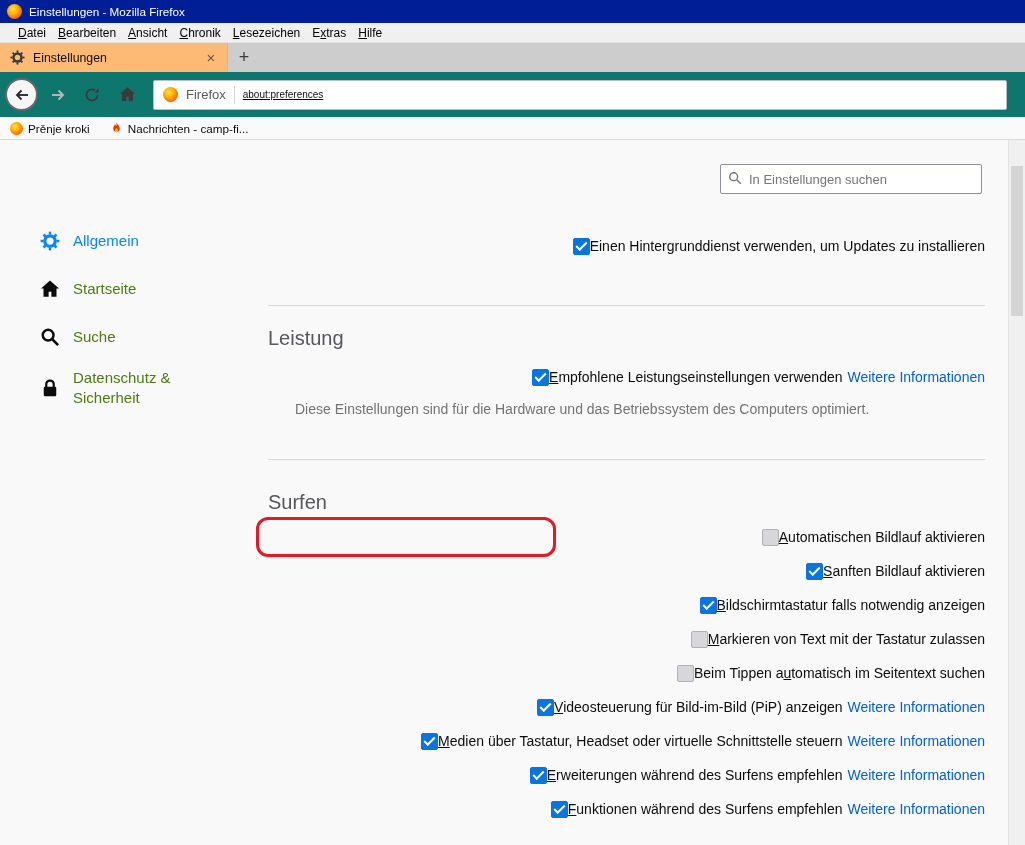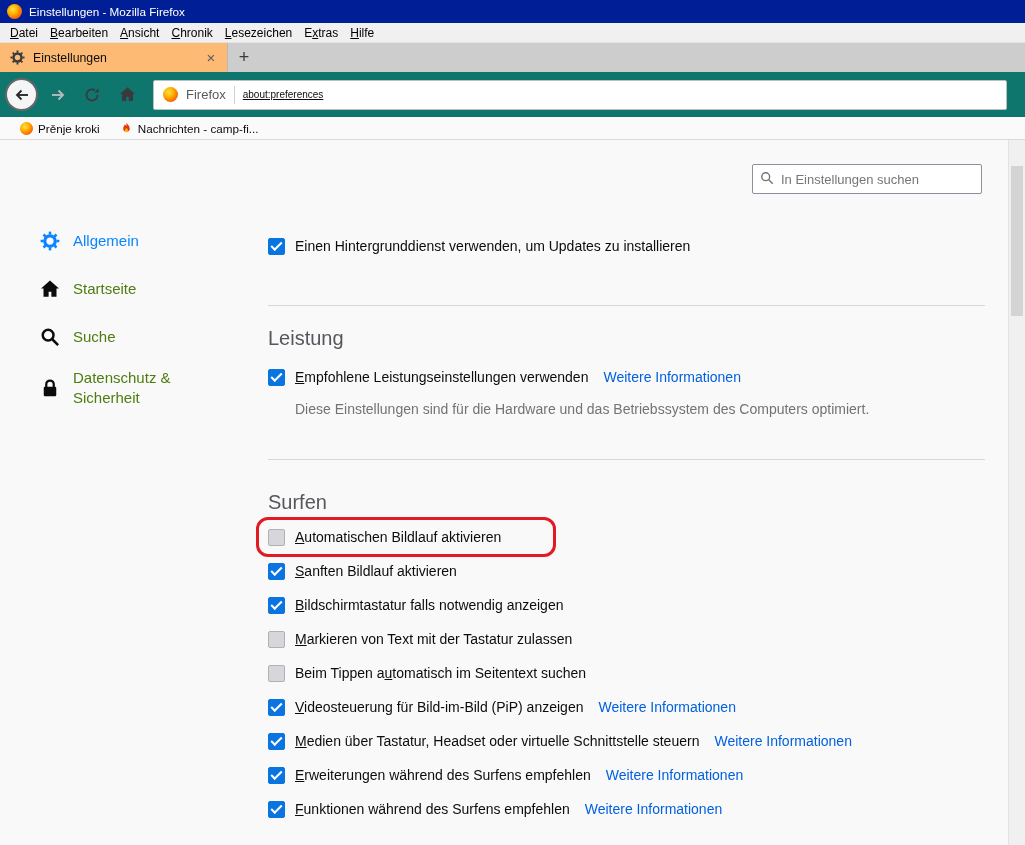--- a/index.html
+++ b/index.html
@@ -18,21 +18,21 @@
     height: 23px; background: var(--c-titlebar, #001e96);
     display: flex; align-items: center; gap: 7px;
     padding-left: 7px; color: #fff; font-size: 11.7px;
   }
   .ff-logo {
     width: 15px; height: 15px; border-radius: 50%; flex: none;
     background: radial-gradient(circle at 38% 35%, #ffe14d 0%, #ffb300 35%, #ff7a00 60%, #e8590c 82%, #b5300e 100%);
   }
   .menubar {
     height: 20px; background: #f0f0f0; display: flex; align-items: center;
-    padding-left: 4px; font-size: 12px; color: #000;
+    padding-left: 12px; font-size: 12px; color: #000;
     border-bottom: 1px solid #e2e2e2;
   }
   .menu-item { padding: 2px 6px; cursor: default; }
 
   .tabbar {
     height: 29px; background: #cdcdcd; display: flex; align-items: stretch;
   }
   .tab {
     width: 228px; background: #fdba74; display: flex; align-items: center;
     gap: 8px; padding: 0 8px 0 10px; font-size: 12.3px;
@@ -60,54 +60,54 @@
     flex: 1; height: 30px; background: #fff; border: 1px solid #bdbdc4;
     border-radius: 2px; display: flex; align-items: center; gap: 8px;
     padding: 0 9px; margin-left: 5px; cursor: text;
   }
   .identity-label { color: #5a5a5e; font-size: 13px; }
   .urlbar-sep { width: 1px; height: 18px; background: #d0d0d0; }
   .url-text { font-size: 10px; color: #0c0c0d; text-decoration: underline; }
 
   .bookbar {
     height: 23px; background: #fafafa; display: flex; align-items: center;
-    gap: 20px; padding-left: 20px; font-size: 11.7px;
+    gap: 20px; padding-left: 10px; font-size: 11.7px;
     border-bottom: 1px solid #d9d9d9;
   }
   .bookmark { display: flex; align-items: center; gap: 5px; cursor: pointer; }
 
   
   .content { position: absolute; left: 0; right: 0; top: 140px; bottom: 0; background: #f9f9fa; }
 
   .scrollbar {
     position: absolute; right: 0; top: 0; bottom: 0; width: 17px;
     background: #f0f0f0; border-left: 1px solid #e3e3e3;
   }
   .scroll-thumb { position: absolute; left: 2px; right: 2px; top: 26px; height: 150px; background: #d4d4d4; }
 
-  .search-wrap { position: absolute; right: 43px; top: 24px; width: 230px; height: 30px; }
+  .search-wrap { position: absolute; right: 43px; top: 24px; width: 262px; height: 30px; }
   .search-input {
     width: 100%; height: 100%; border: 1px solid #8f8f9d; border-radius: 2px;
     background: #fff; padding: 0 8px 0 28px; font-size: 13px;
     font-family: "Liberation Sans", "DejaVu Sans", sans-serif; color: #0c0c0d;
   }
   .search-input::placeholder { color: #767676; opacity: 1; }
   .search-glass { position: absolute; left: 8px; top: 7px; color: #737373; }
 
   .sidebar { position: absolute; left: 40px; top: 84px; width: 190px; }
   .side-item {
     display: flex; align-items: center; gap: 13px; min-height: 34px;
     margin-bottom: 14px; font-size: 15px; color: #4d7c0f; cursor: pointer;
   }
   .side-item .side-icon { color: #0c0c0d; flex: none; display: flex; }
   .side-item.active, .side-item.active .side-icon { color: var(--c-active, #0a84ff); }
   .side-label { max-width: 120px; line-height: 1.3; }
 
   .main { position: absolute; left: 268px; top: 0; right: 40px; }
-  .crow { display: flex; align-items: center; gap: 10px; height: 34px; font-size: 14px; position: relative; }
+  .crow { display: flex; align-items: center; height: 34px; font-size: 14px; position: relative; justify-content: flex-end; }
   .crow-first { margin-top: 95px; height: 22px; }
   .cb { width: 17px; height: 17px; border-radius: 2px; flex: none; background: #d7d7db; border: 1px solid #b1b1b3; }
   .cb.on { background: var(--c-accent, #0a74e0); border-color: var(--c-accent, #0a74e0); }
   .cb.on::after {
     content: ""; display: block; width: 9px; height: 4px;
     border-left: 2px solid #fff; border-bottom: 2px solid #fff;
     transform: rotate(-45deg); margin: 3px 0 0 2px;
   }
   .cb-label { cursor: default; }
   .link { color: var(--c-link, #0060df); text-decoration: none; cursor: pointer; margin-left: 5px; white-space: nowrap; }

